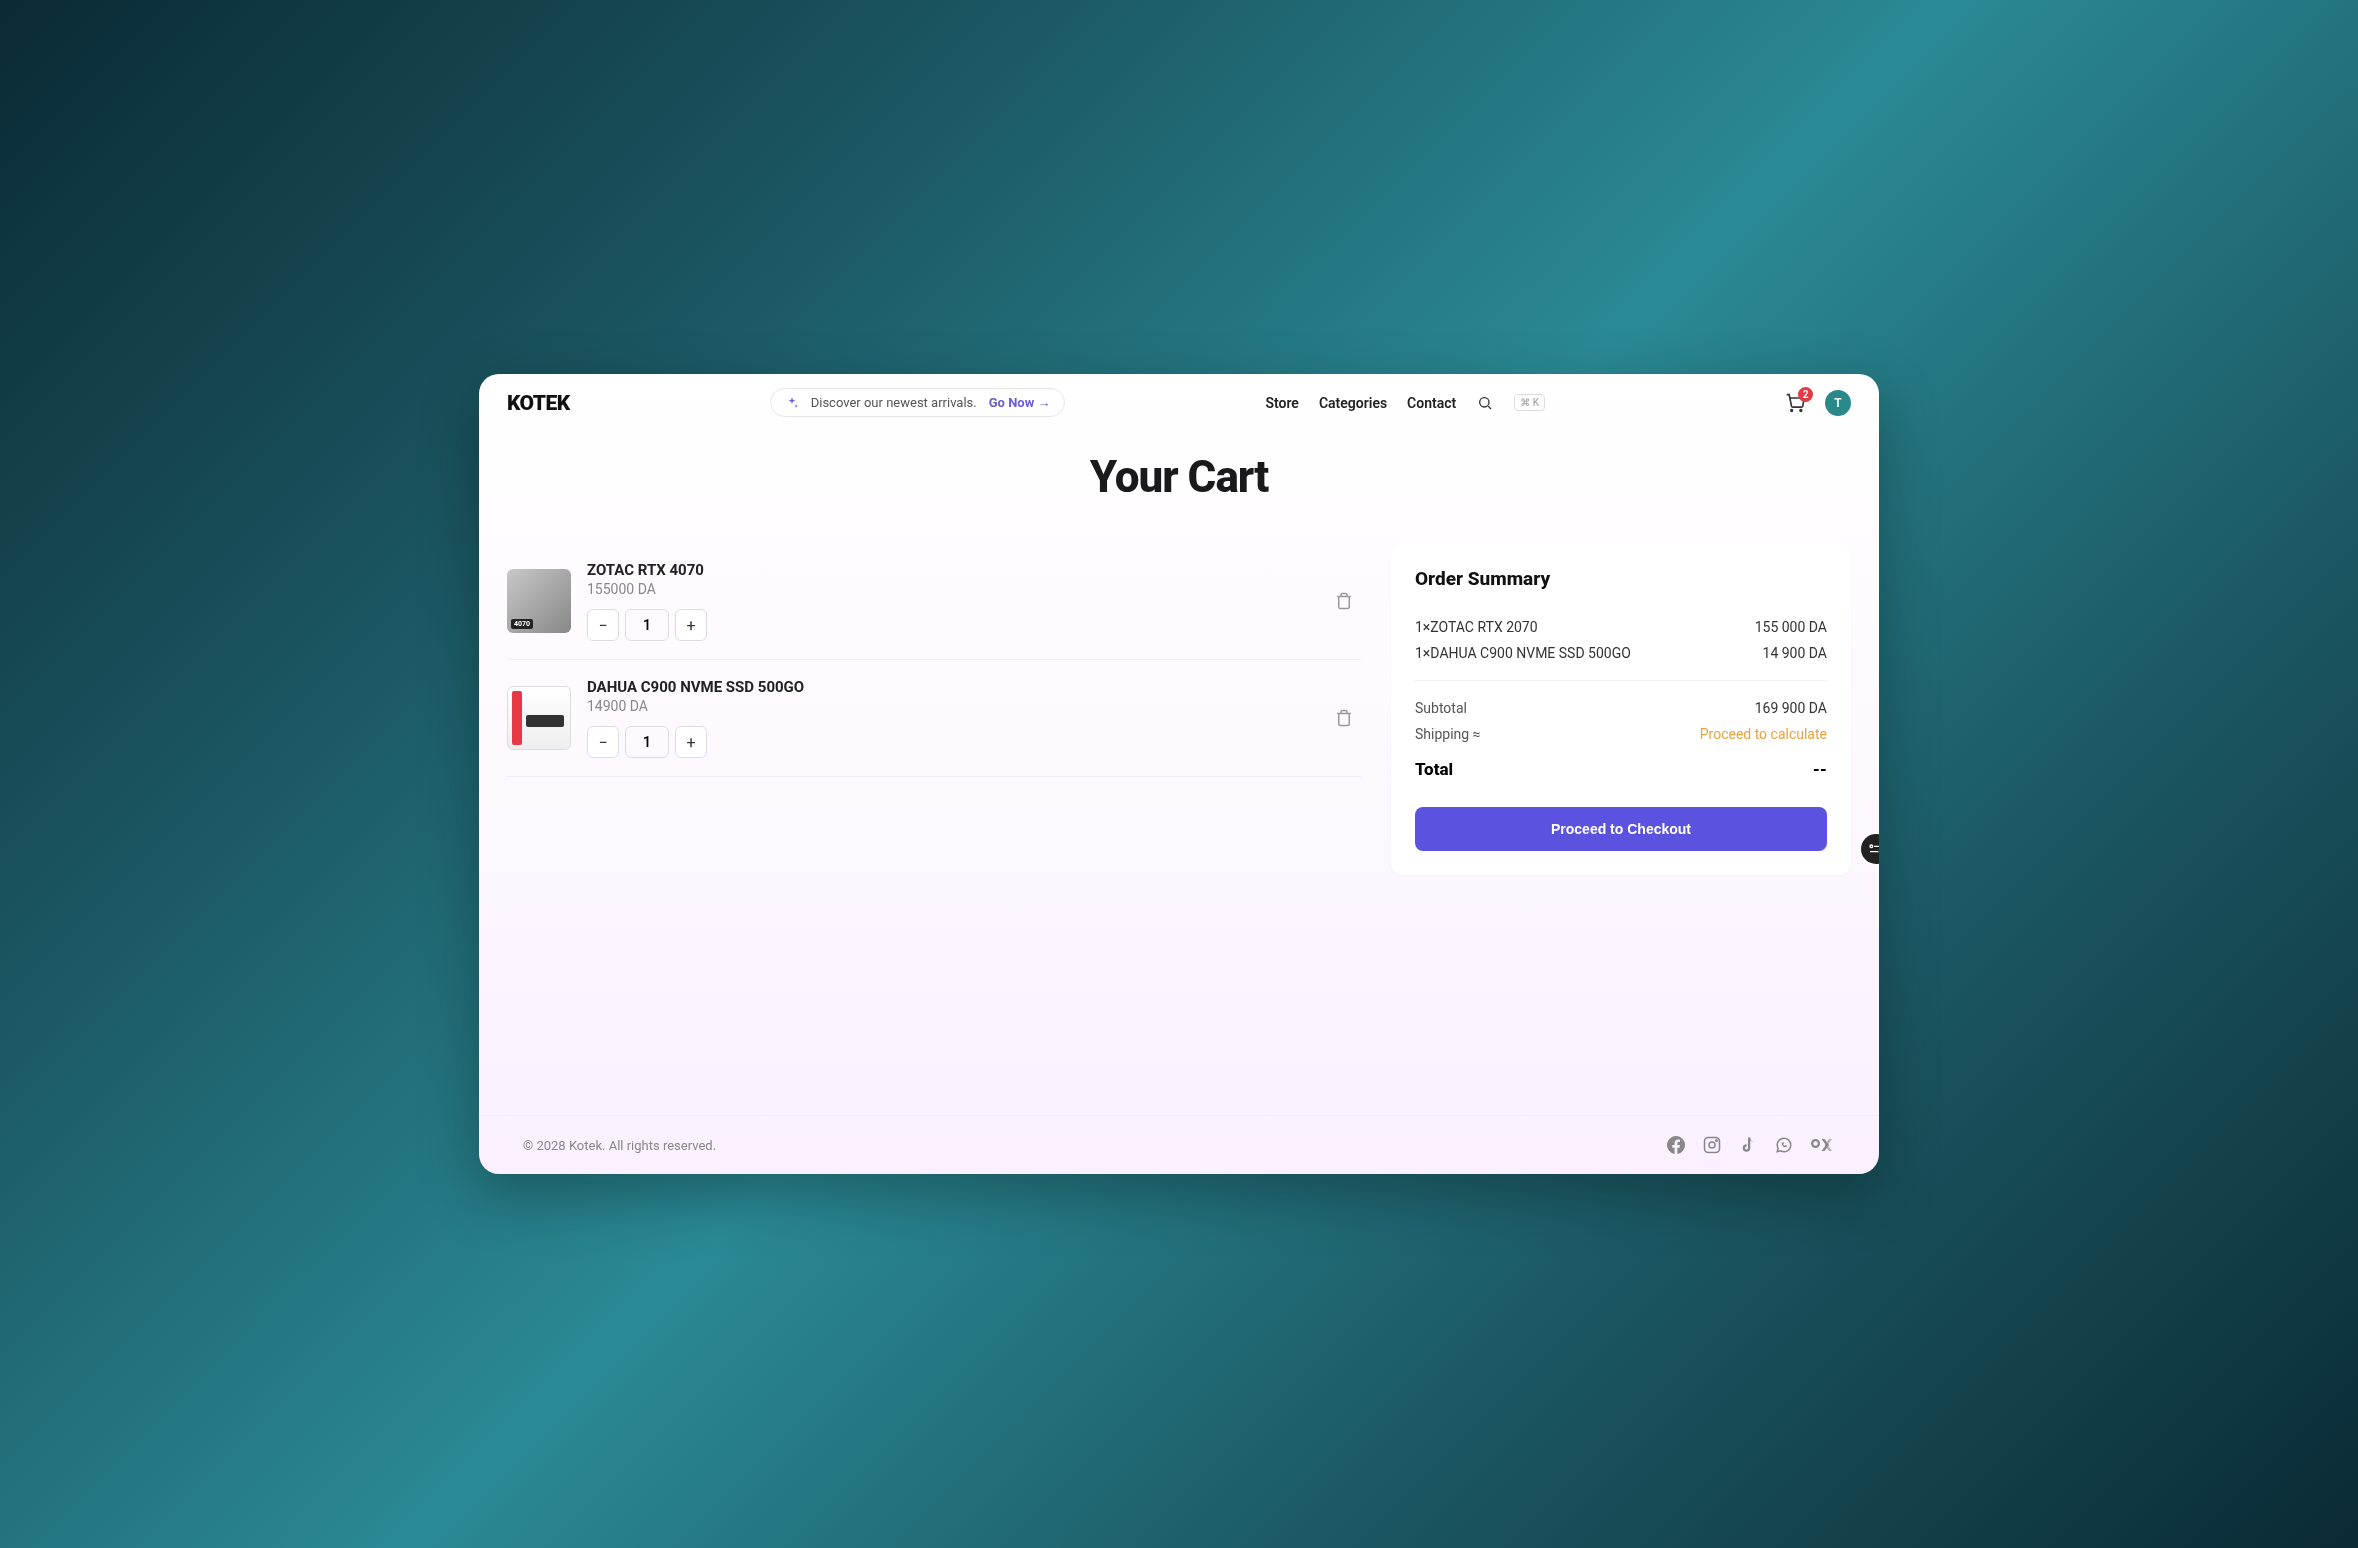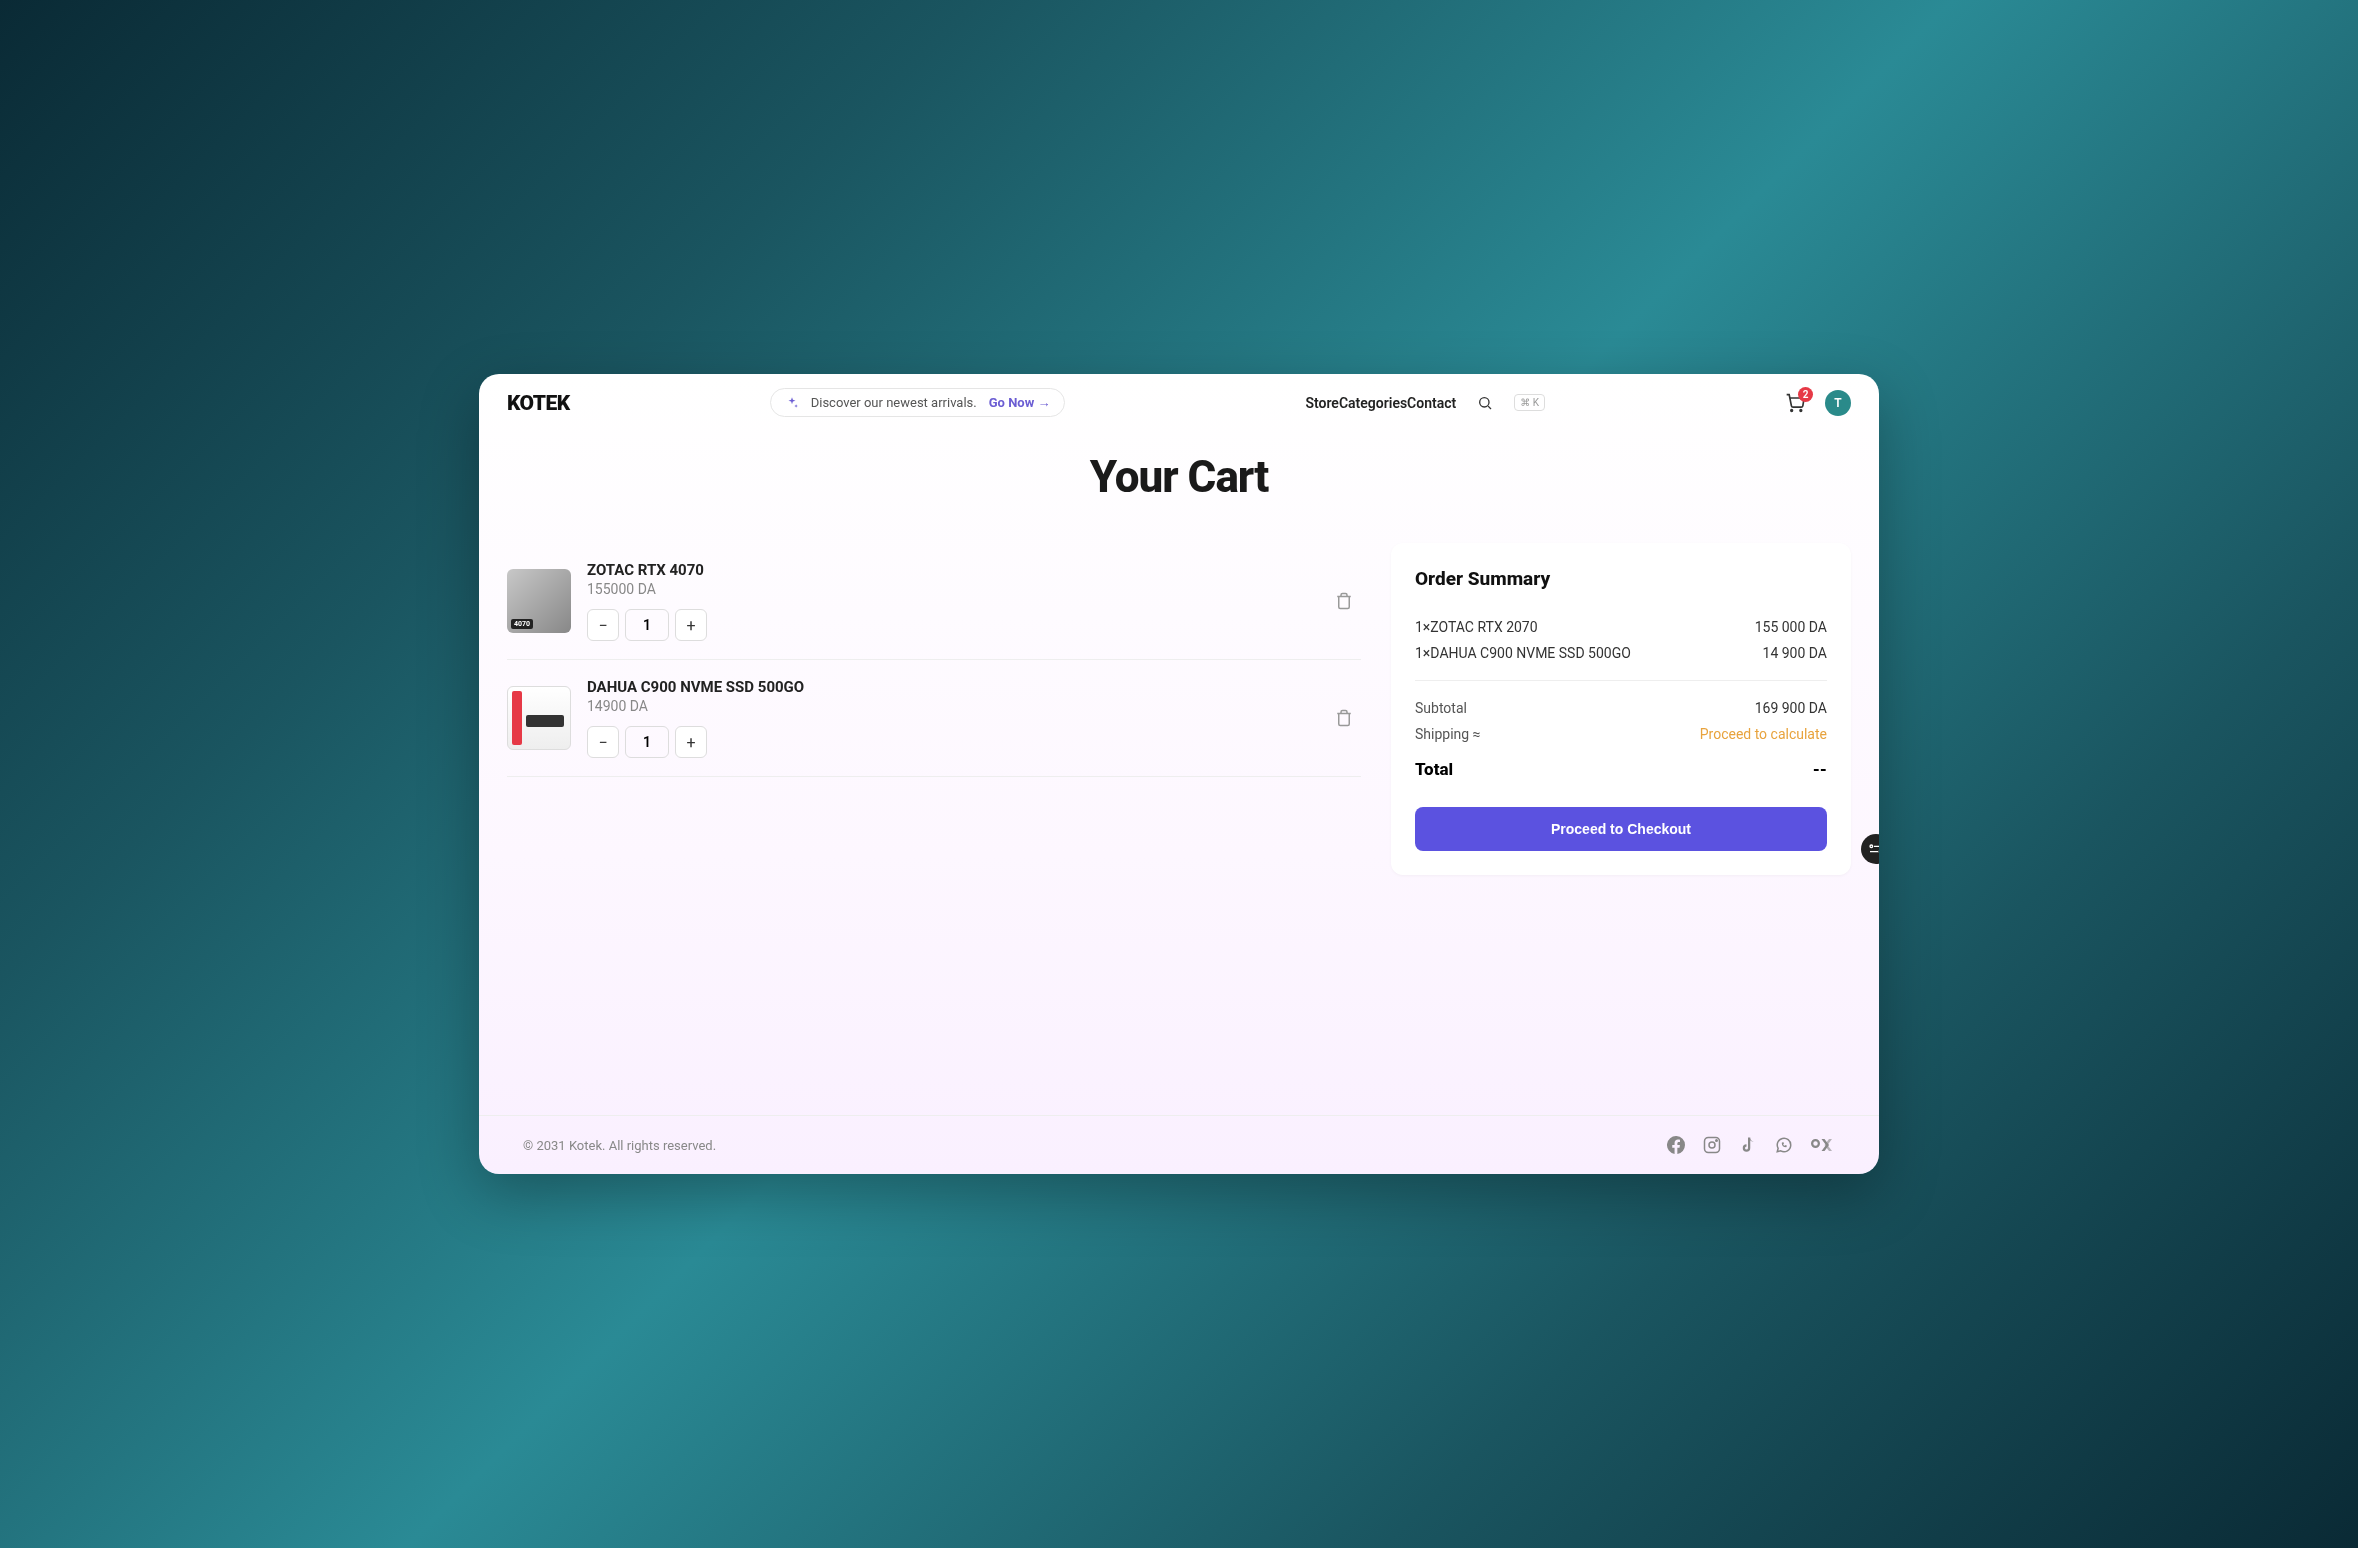--- a/index.html
+++ b/index.html
@@ -3,21 +3,21 @@
 <meta charset="utf-8">
 <style>
 *{box-sizing:border-box;margin:0;padding:0}
 body{font-family:-apple-system,BlinkMacSystemFont,"Segoe UI",Roboto,Helvetica,Arial,sans-serif;background:linear-gradient(135deg,#0a2a35 0%,#1a5560 25%,#2a8a95 50%,#1a5560 75%,#0a2a35 100%);min-height:100vh;display:flex;align-items:center;justify-content:center;padding:40px}
 .window{width:1400px;background:linear-gradient(180deg,#ffffff 0%,#fdf7ff 60%,#faf0ff 100%);border-radius:20px;overflow:hidden;box-shadow:0 20px 60px rgba(0,0,0,0.3);position:relative}
 .header{display:flex;align-items:center;padding:14px 28px;gap:20px}
 .logo{font-weight:900;font-size:21px;letter-spacing:-0.5px;color:#111}
 .discover-pill{display:flex;align-items:flex-end;gap:12px;border:1px solid #e5e5e5;border-radius:999px;padding:6px 14px;font-size:13px;color:#555;margin-left:180px}
 .discover-pill .sparkle{color:#6b5dd3}
 .go-now{color:#6b5dd3;font-weight:700;cursor:pointer}
-.nav{display:flex;margin-left:auto;font-size:14px;font-weight:600;color:#222}
+.nav{display:flex;gap:20px;margin-left:auto;font-size:14px;font-weight:600;color:#222}
 .nav span{cursor:pointer}
 .icon-btn{width:18px;height:18px;cursor:pointer;display:flex;align-items:center;justify-content:center;color:#333}
 .kbd{font-size:10px;border:1px solid #ddd;border-radius:4px;padding:2px 5px;color:#999;display:flex;align-items:center;gap:2px}
 .cart-wrap{position:relative;cursor:pointer;margin-left:220px}
 .cart-badge{position:absolute;top:-6px;right:-8px;background:#e63946;color:#fff;font-size:10px;font-weight:600;border-radius:999px;width:15px;height:15px;display:flex;align-items:center;justify-content:center}
 .avatar{width:26px;height:26px;border-radius:999px;background:#2a8a8a;color:#fff;font-size:12px;font-weight:600;display:flex;align-items:center;justify-content:center;cursor:pointer}
 .page-title{font-size:44px;font-weight:800;text-align:center;color:#1a1a1a;letter-spacing:-1px;margin:20px 0 40px}
 .content{display:flex;gap:30px;padding:0 28px 40px}
 .cart-list{flex:1}
 .cart-item{display:flex;align-items:center;gap:16px;padding:18px 0;border-bottom:1px solid #eee}
@@ -152,21 +152,21 @@
       </div>
       <div class="total-row">
         <span>Total</span>
         <span>--</span>
       </div>
       <button class="checkout-btn">Proceed to Checkout</button>
     </div>
   </div>
 
   <div class="footer">
-    <div class="footer-text">© 2031 Kotek. All rights reserved.</div>
+    <div class="footer-text">© 2028 Kotek. All rights reserved.</div>
     <div class="socials">
       <span>
           <svg width="18" height="18" viewBox="0 0 24 24" fill="currentColor">
             <path d="M24 12a12 12 0 1 0-13.9 11.9v-8.4H7v-3.5h3.1V9.4c0-3 1.8-4.7 4.5-4.7 1.3 0 2.7.2 2.7.2v3h-1.5c-1.5 0-2 .9-2 1.9V12h3.4l-.5 3.5h-2.9v8.4A12 12 0 0 0 24 12z"></path>
           </svg>
         </span>
       <span>
           <svg width="18" height="18" viewBox="0 0 24 24" fill="none" stroke="currentColor" stroke-width="2">
             <rect x="2" y="2" width="20" height="20" rx="5"></rect>
             <circle cx="12" cy="12" r="4"></circle>

